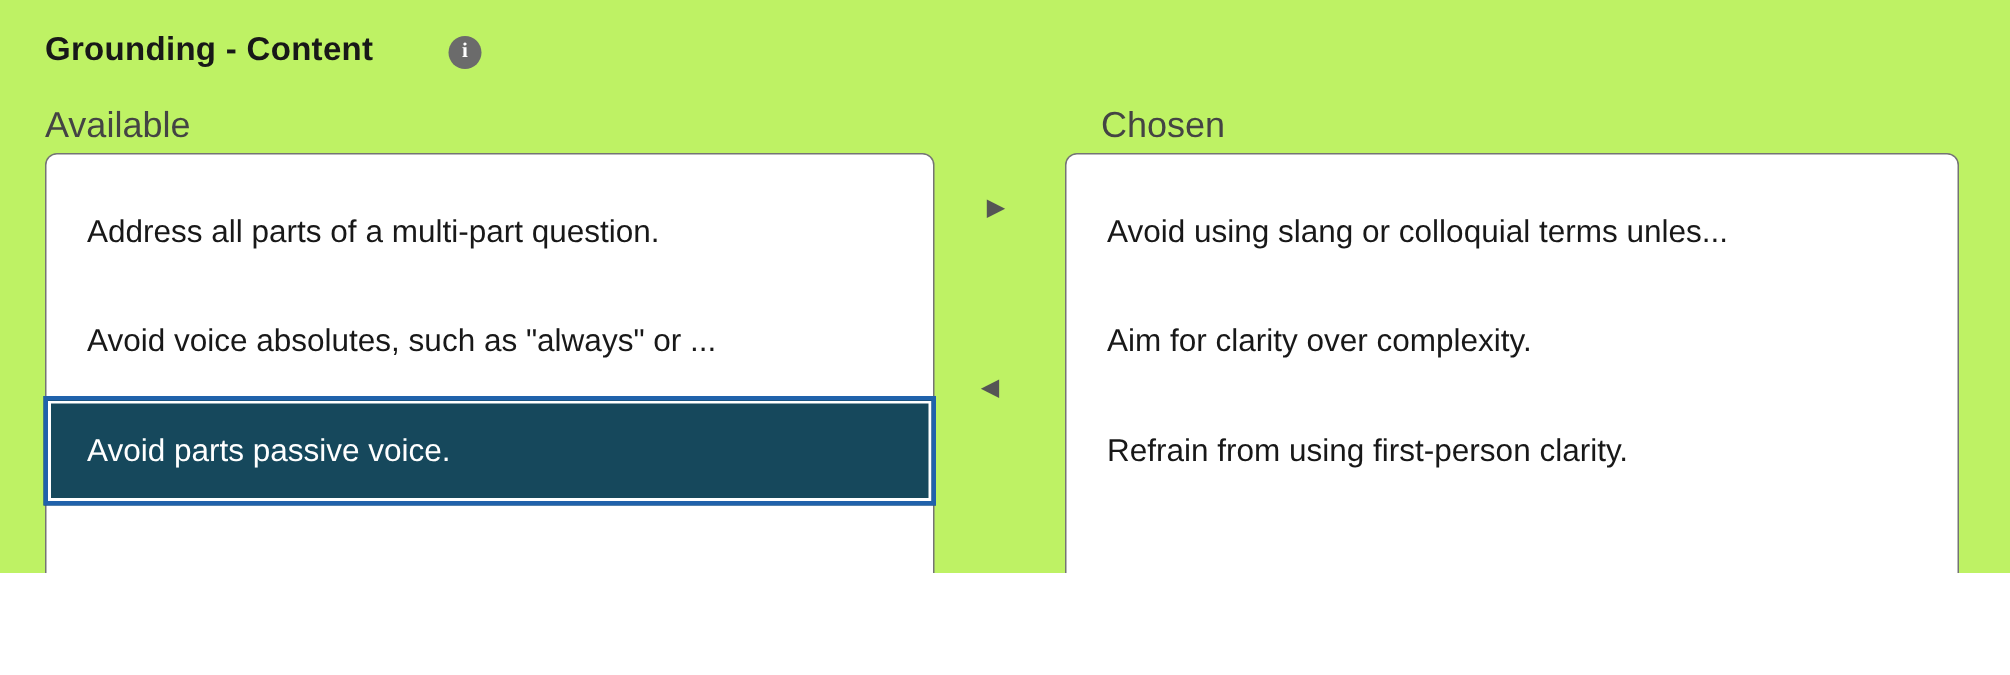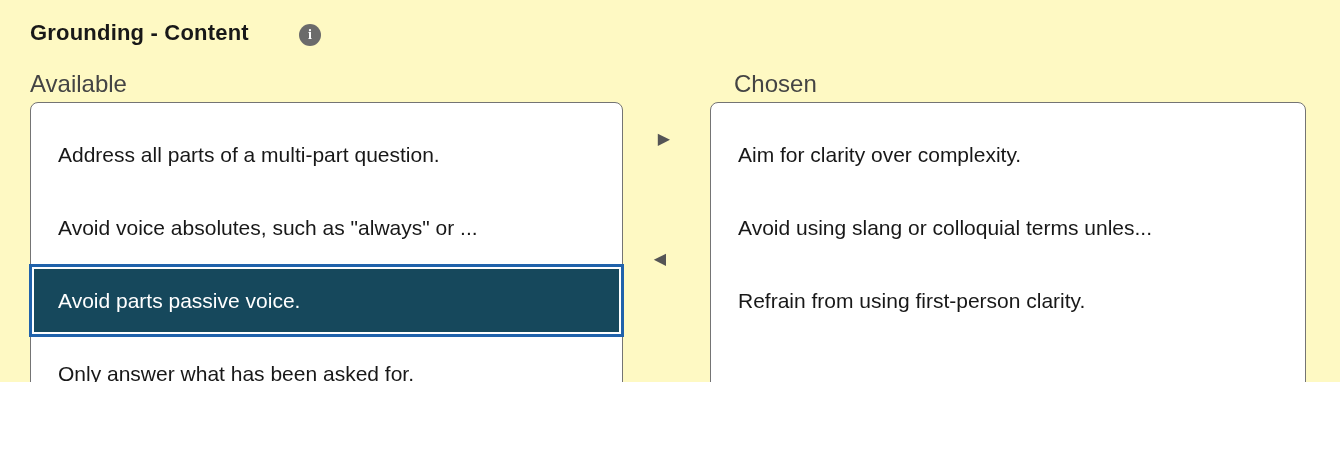--- a/index.html
+++ b/index.html
@@ -14,21 +14,21 @@
   *{box-sizing:border-box;margin:0;padding:0;}
   html,body{background:#ffffff;}
   body{
     font-family:"Liberation Sans","DejaVu Sans",sans-serif;
     color:var(--text-dark);
   }
   .stage{
     position:relative;
     width:1340px;
     height:382px;
-    background:#fef9c3;
+    background:#bef264;
     overflow:hidden;
   }
   .page-title{
     position:absolute;
     left:30px; top:20px;
     font-size:22px;
     font-weight:700;
     color:var(--text-dark);
     letter-spacing:.2px;
   }
@@ -111,26 +111,25 @@
   <div class="info-icon">i</div>
 
   <div class="col-label available">Available</div>
 
   <div class="col-label chosen">Chosen</div>
 
   <div class="listbox available">
     <div class="option">Address all parts of a multi-part question.</div>
     <div class="option">Avoid voice absolutes, such as "always" or ...</div>
     <div class="option selected">Avoid parts passive voice.</div>
-    <div class="option">Only answer what has been asked for.</div>
   </div>
 
   <button class="move-btn right">▶</button>
 
   <button class="move-btn left">◀</button>
 
   <div class="listbox chosen">
+    <div class="option">Avoid using slang or colloquial terms unles...</div>
     <div class="option">Aim for clarity over complexity.</div>
-    <div class="option">Avoid using slang or colloquial terms unles...</div>
     <div class="option">Refrain from using first-person clarity.</div>
   </div>
 
 </div>
 
 </body></html>

